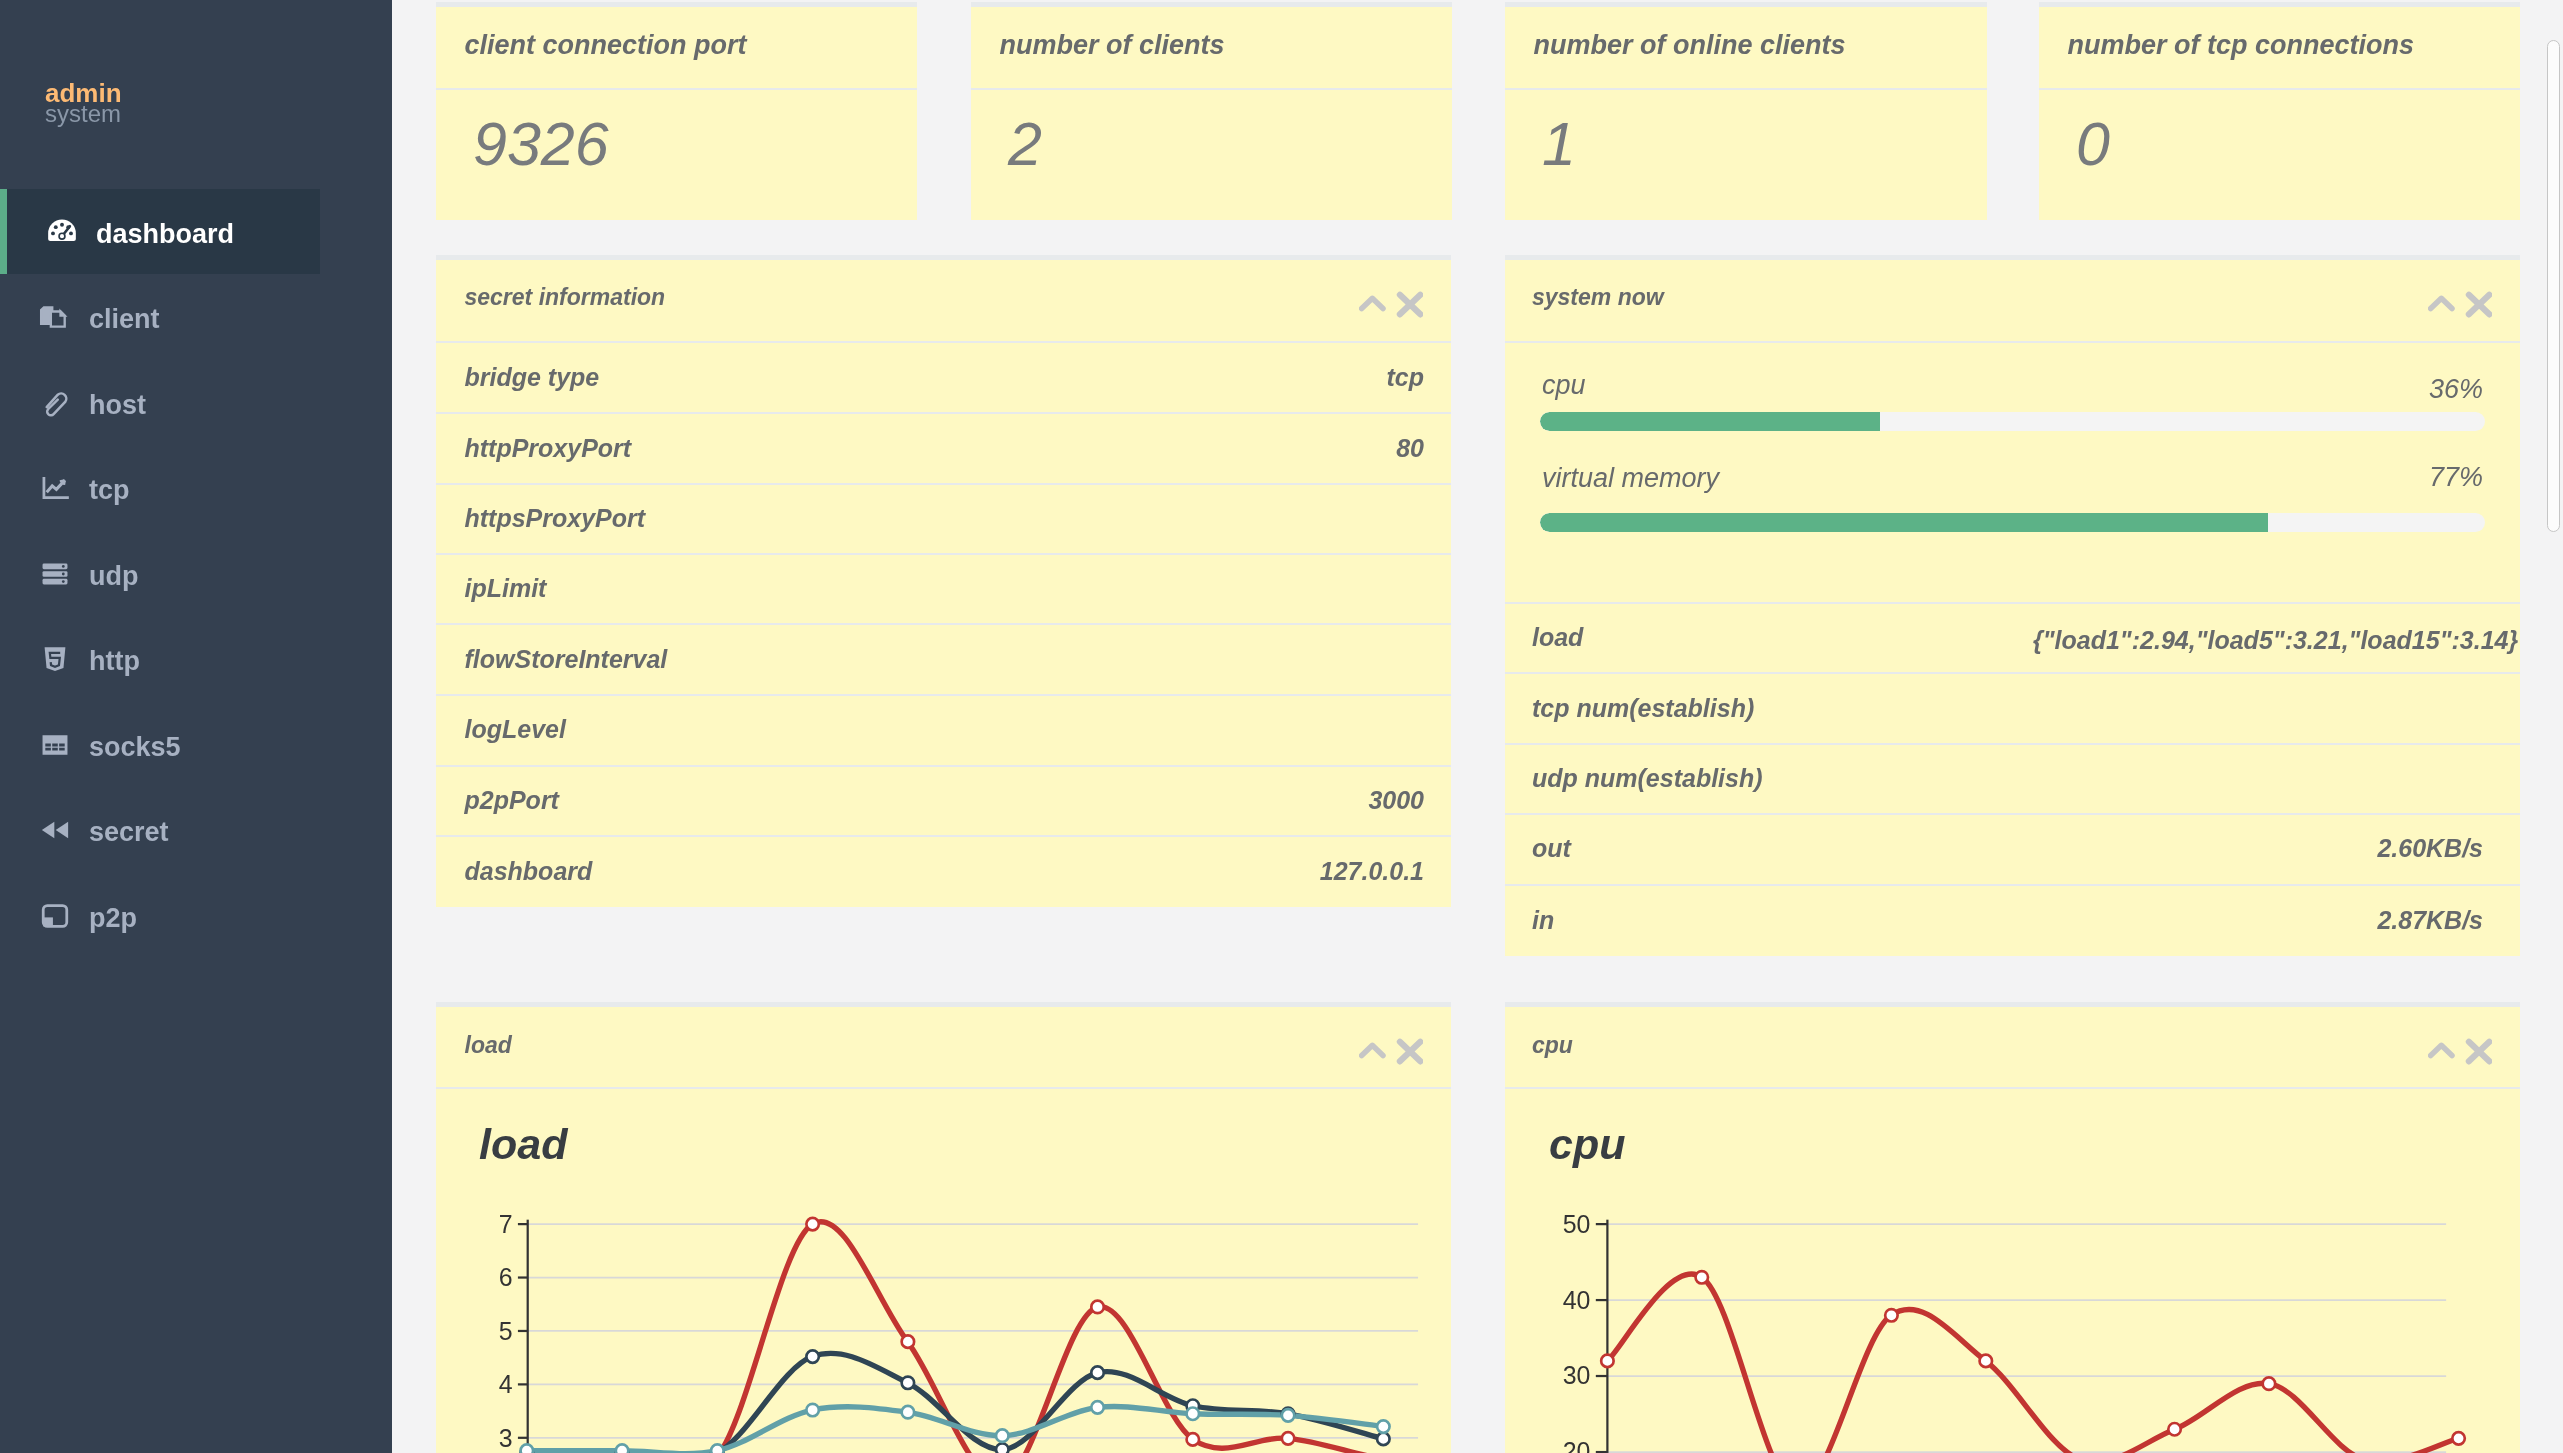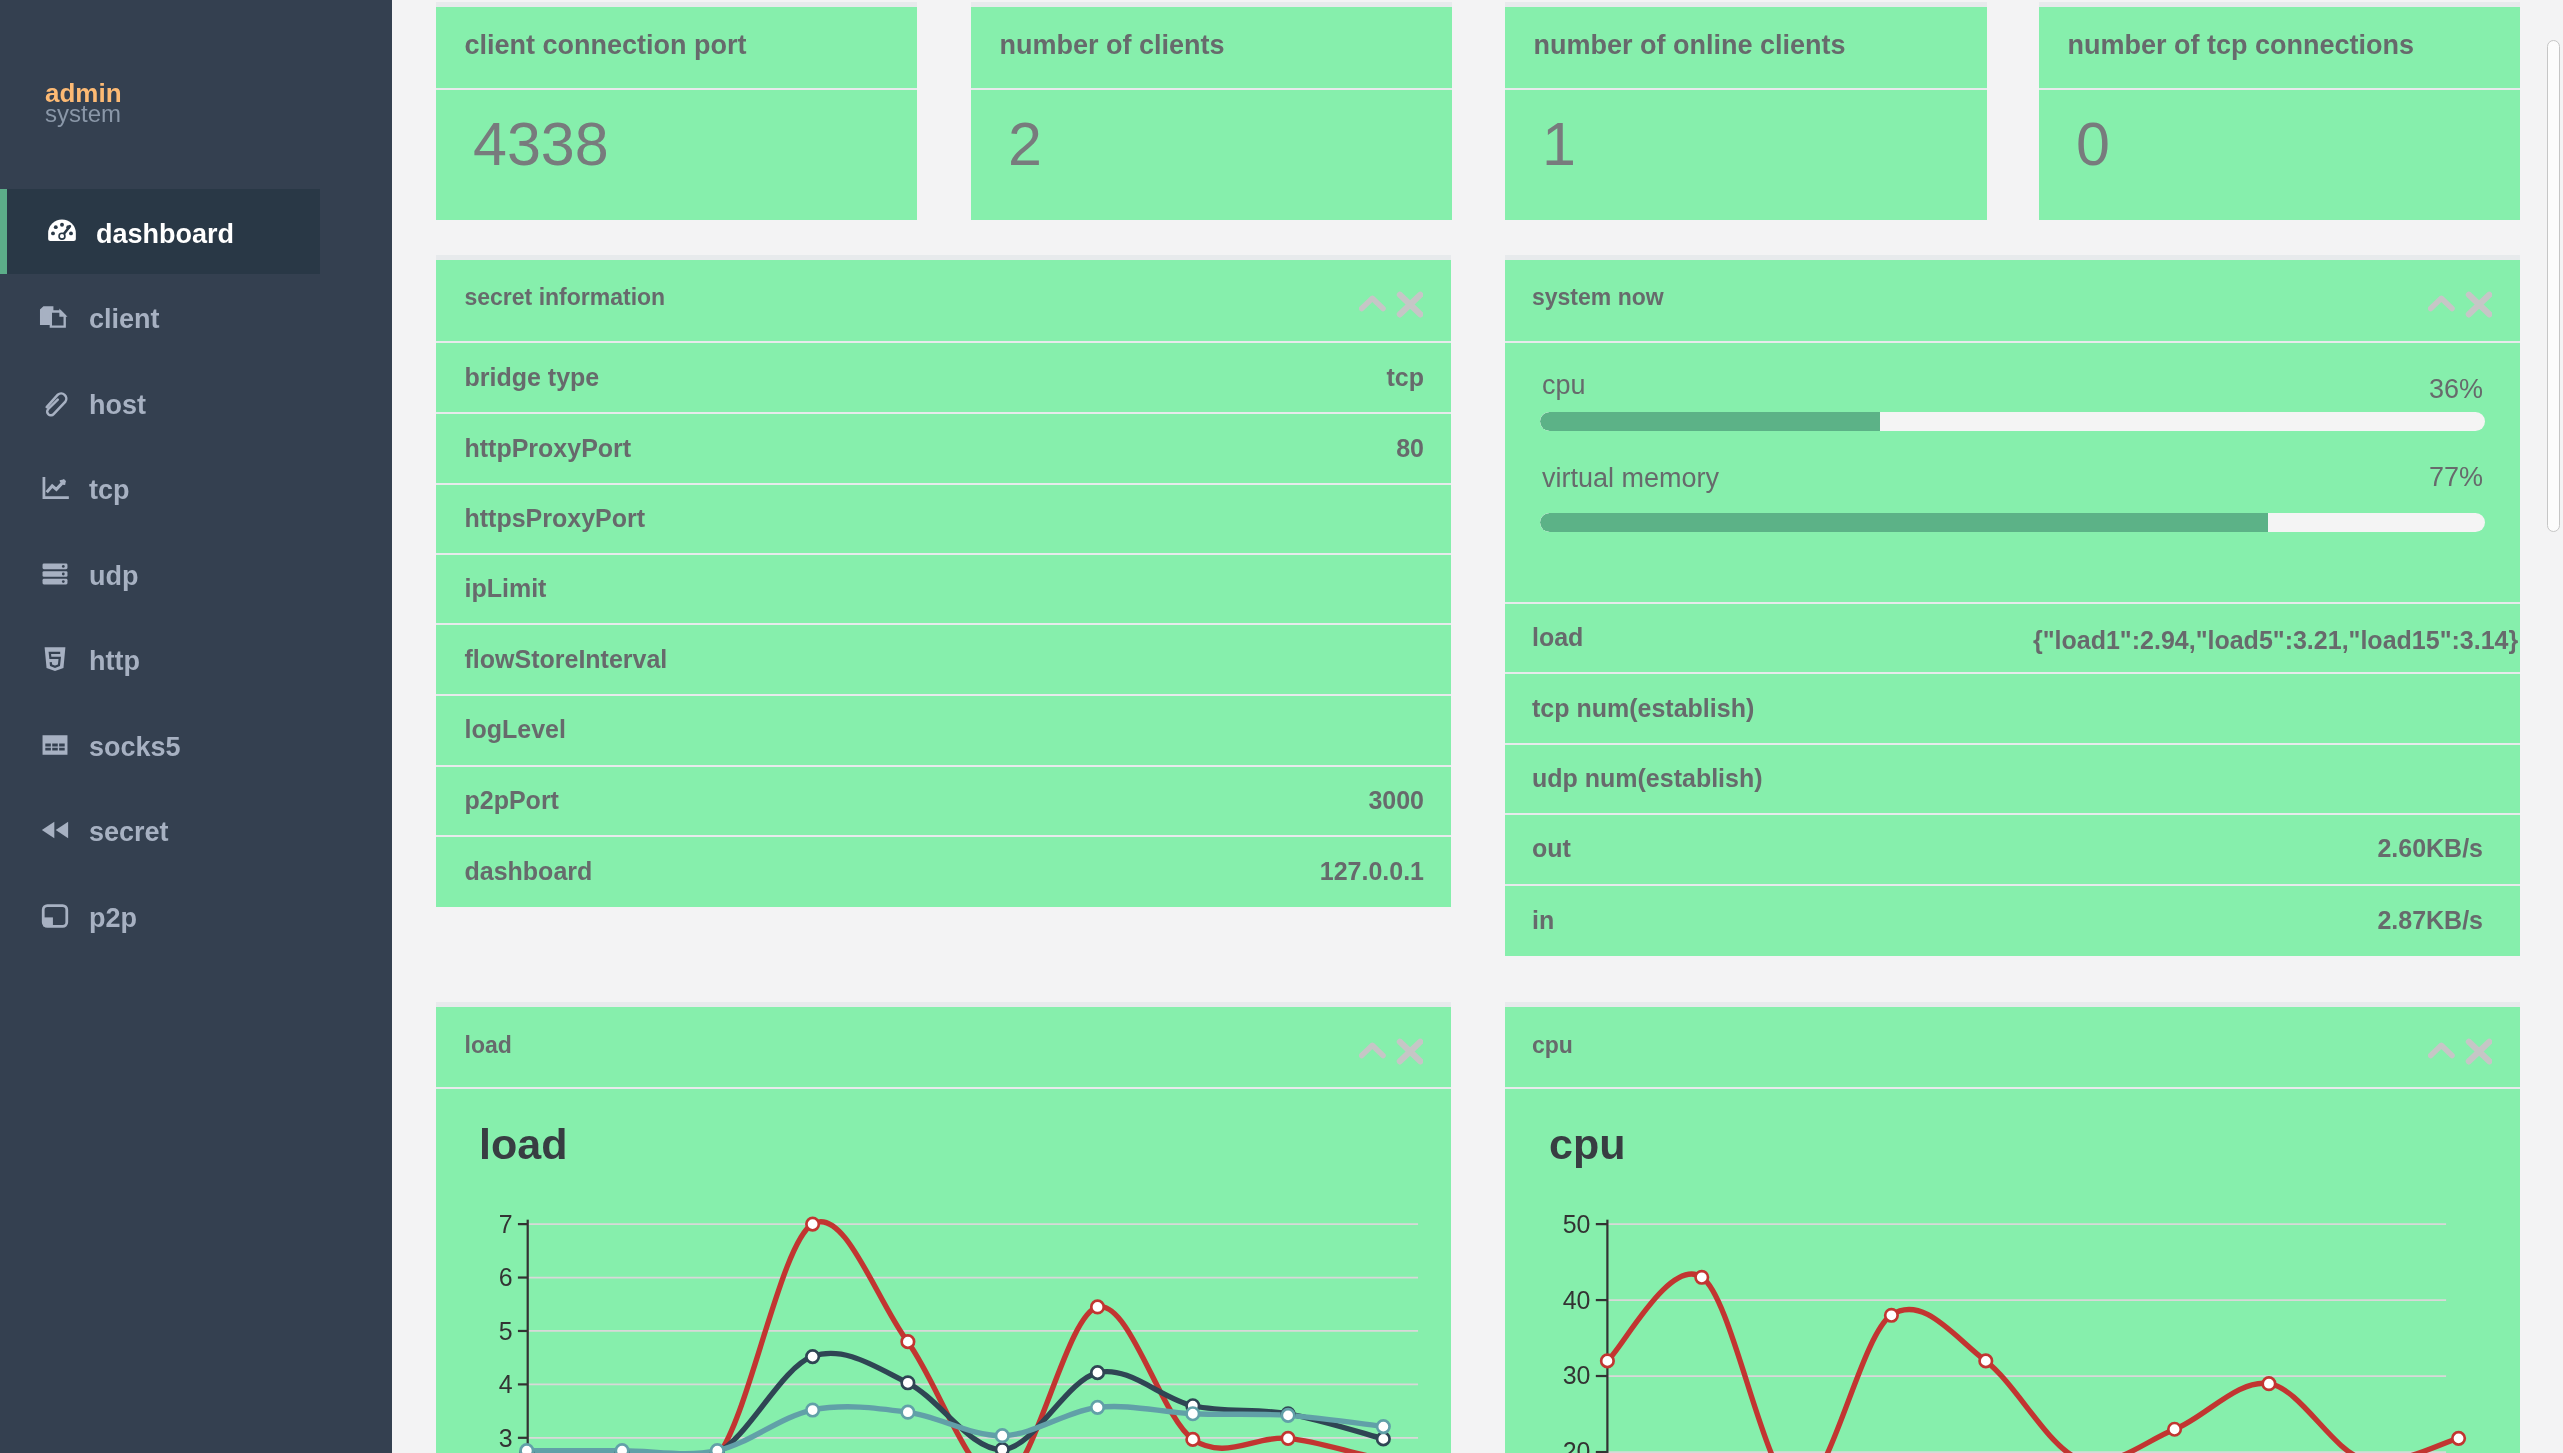--- a/index.html
+++ b/index.html
@@ -1,19 +1,19 @@
 <!DOCTYPE html>
 <html style="font-size:14.2px"><head>
 <meta charset="utf-8">
 <style>
 * { margin:0; padding:0; box-sizing:border-box; }
 html,body { width:2563px; height:1453px; overflow:hidden; }
 body { font-family:"Liberation Sans", sans-serif; background:#f3f3f4; position:relative; -webkit-font-smoothing:antialiased; }
 .abs { position:absolute; }
-.white { background:#86efac; }
+.white { background:#fef9c3;font-style:italic; }
 .btop { background:#e7eaec; }
 .t676 { color:#676a6c; }
 .bold { font-weight:bold; }
 .sidebar { left:0; top:0; width:392px; height:1453px; background:#344050; }
 .menu-item { position:absolute; left:0; width:320px; height:85px; color:#a7b1c2; font-size:27px; font-weight:bold; }
 .menu-item .lbl { position:absolute; left:89px; top:calc(50% + 2.7px); transform:translateY(-50%); }
 .menu-item .ico { position:absolute; left:37px; top:50%; transform:translateY(-50%); width:36px; height:32px; }
 .menu-item.active { background:#293846; border-left:7.1px solid #5cad89; color:#ffffff; }
 .card-title { position:absolute; left:28.5px; top:23px; font-size:27px; font-weight:bold; color:#676a6c; }
 .rowline { position:absolute; left:0; width:100%; height:1.8px; background:#e7eaec; }
@@ -134,21 +134,21 @@
       </svg>
     <span class="lbl">p2p</span>
   </div>
 
 </div>
 
 <div class="abs btop" style="left:436px; top:1.8px; width:481px; height:5.3px;"></div>
 <div class="abs white" style="left:436px; top:7.1px; width:481px; height:213px;">
   <div class="card-title">client connection port</div>
   <div class="rowline" style="top:81px;"></div>
-  <div class="bignum">4338</div>
+  <div class="bignum">9326</div>
 </div>
 
 <div class="abs btop" style="left:971px; top:1.8px; width:481px; height:5.3px;"></div>
 <div class="abs white" style="left:971px; top:7.1px; width:481px; height:213px;">
   <div class="card-title">number of clients</div>
   <div class="rowline" style="top:81px;"></div>
   <div class="bignum">2</div>
 </div>
 
 <div class="abs btop" style="left:1505px; top:1.8px; width:482px; height:5.3px;"></div>

